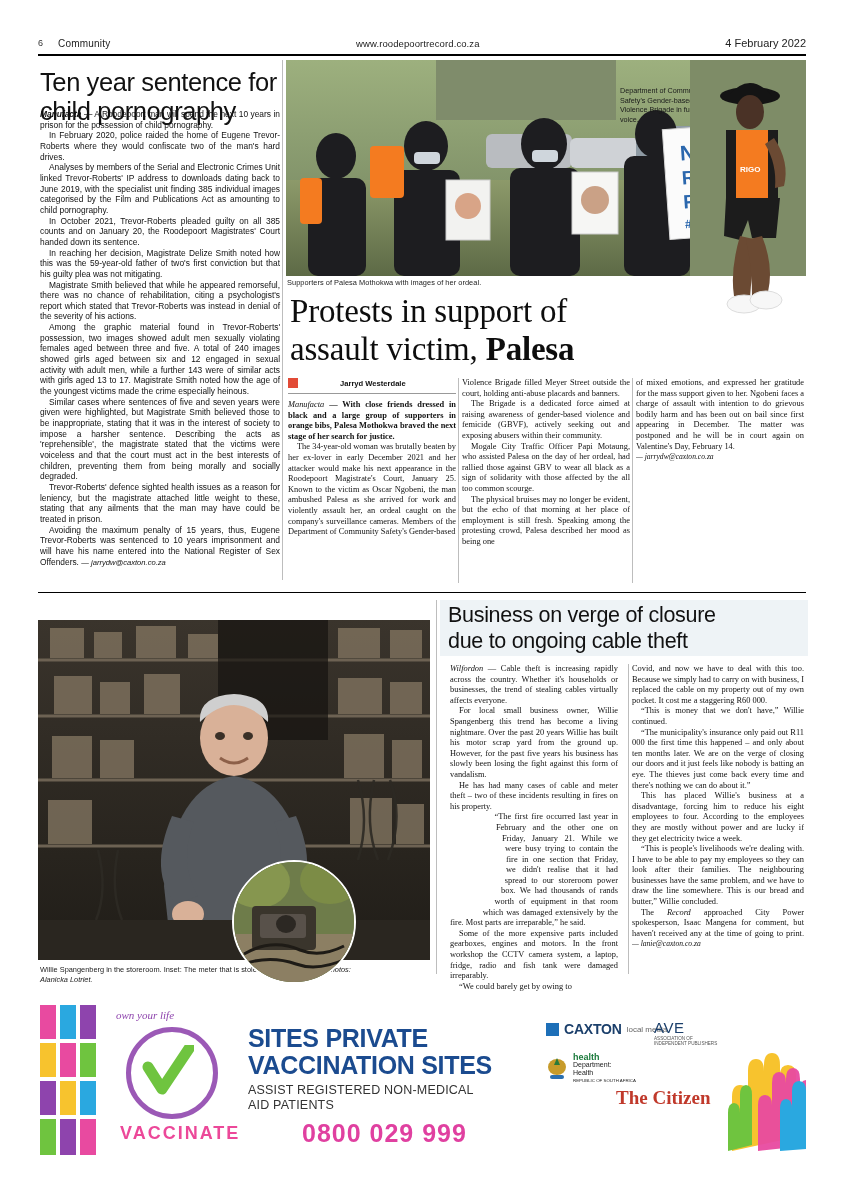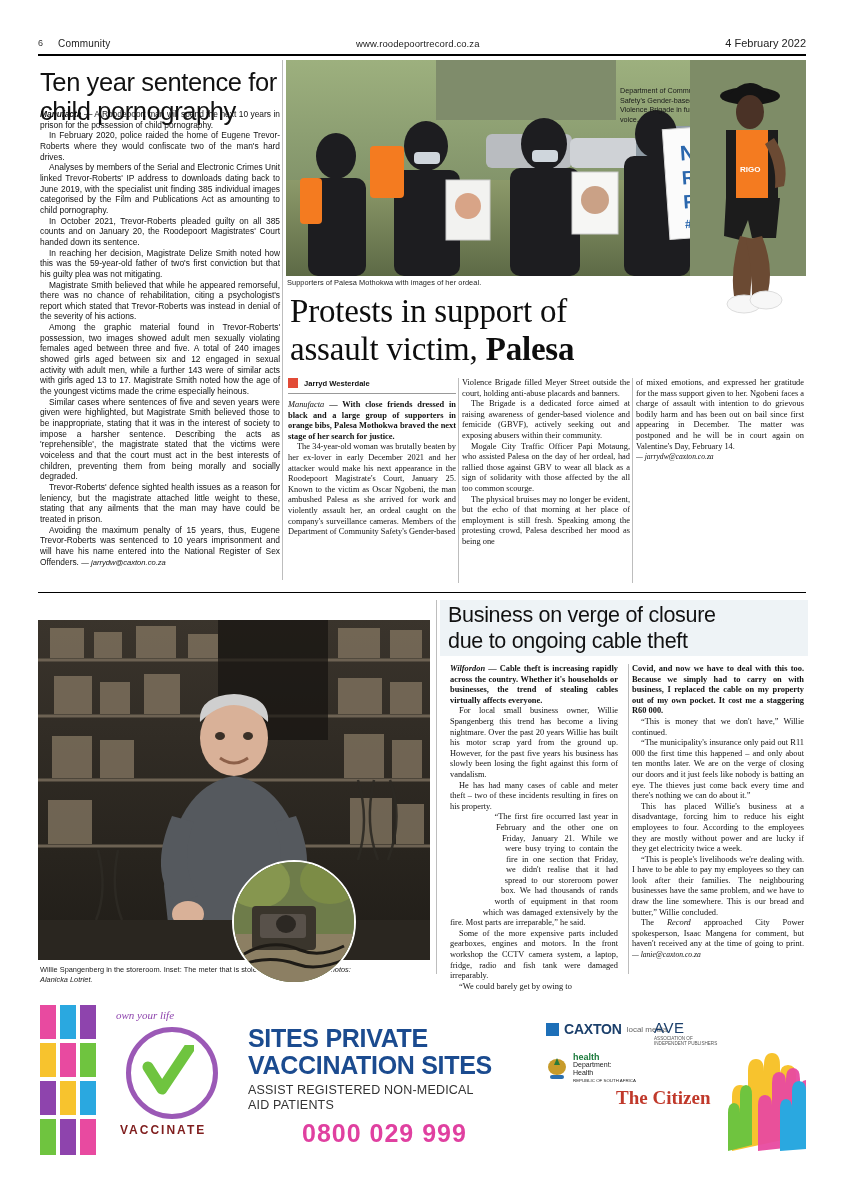--- a/index.html
+++ b/index.html
@@ -121,20 +121,21 @@
   }
   .byline-swatch {
     width: 10px; height: 10px;
     background: #e24b37;
   }
   .byline-name {
     font-family: "Liberation Sans", sans-serif;
     font-weight: bold;
     font-size: 7.6px;
     color: #111;
+    margin-left: 36px;
   }
   .byline-rule {
     position: absolute;
     left: 288px; top: 393px;
     width: 168px; height: 1px;
     background: #999;
   }
 
   .s2-col {
     position: absolute;
@@ -204,21 +205,21 @@
   }
   .s3-col {
     position: absolute;
     font-family: "Liberation Serif", serif;
     font-size: 8.4px;
     line-height: 10.6px;
     text-align: justify;
     color: #111;
   }
   .s3-col p { margin: 0; text-indent: 9px; }
-  .s3-col p.first { text-indent: 0; font-weight: bold; }
+  .s3-col p.first { text-indent: 0; }
   .s3-col .lead { font-style: italic; }
   .s3-col .ital { font-style: italic; }
   .s3-col .byline-mail { font-style: italic; font-size: 7.6px; }
   #s3c1 { left: 450px; top: 664px; width: 168px; }
   #s3c2 { left: 632px; top: 664px; width: 172px; }
 
   
   .ad {
     position: absolute;
     left: 38px; top: 1000px;
@@ -245,23 +246,23 @@
   }
   .ad-tick {
     position: absolute;
     left: 104px; top: 44px;
     width: 52px; height: 52px;
   }
   .ad-vaccinate {
     position: absolute; left: 82px; top: 122px;
     font-family: "Liberation Sans", sans-serif;
     font-weight: bold;
-    font-size: 12px;
+    font-size: 18px;
     letter-spacing: 2px;
-    color: #7f1d1d;
+    color: #ec4899;
   }
   .ad-main {
     position: absolute;
     left: 210px; top: 24px;
     width: 290px;
     font-family: "Liberation Sans", sans-serif;
   }
   .ad-t1 {
     font-weight: bold; font-size: 25px; line-height: 27px;
     color: #1b4b8f; letter-spacing: -0.3px;

